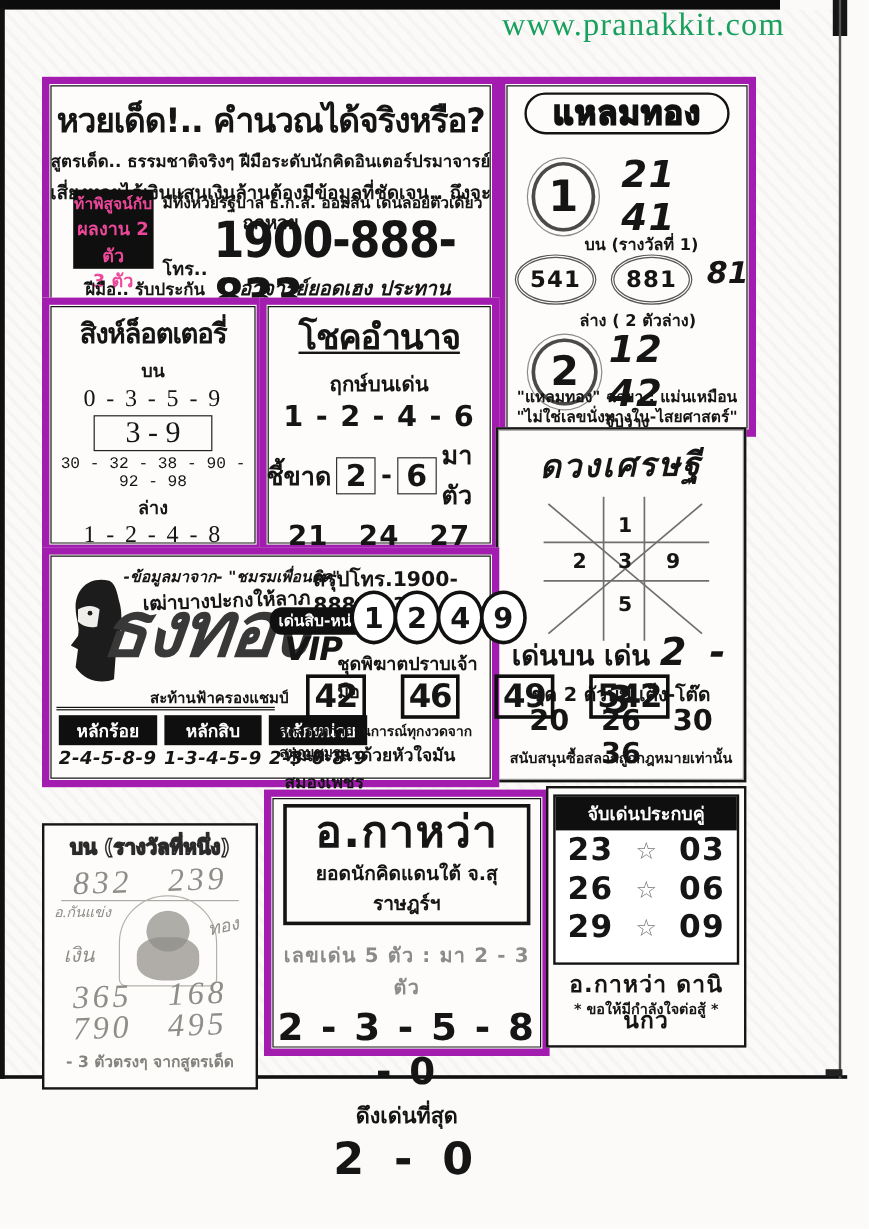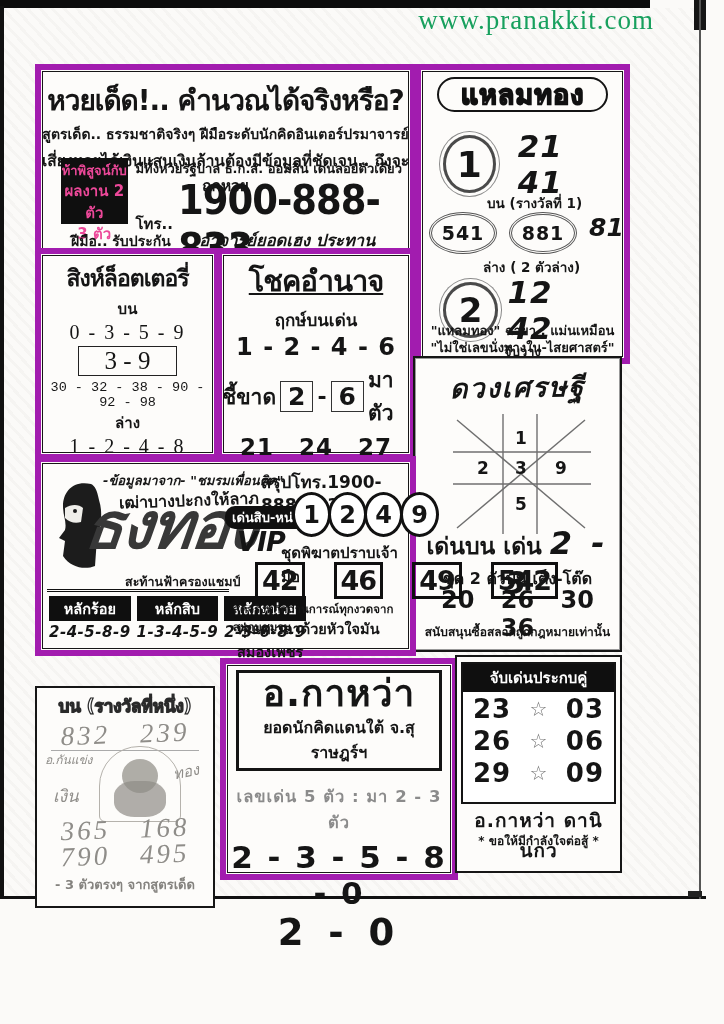--- a/index.html
+++ b/index.html
@@ -324,20 +324,21 @@
     <div class="hw-foot">- 3 ตัวตรงๆ จากสูตรเด็ด</div>
   </div>
 
   <div class="dbox" style="left:220px;top:658px;width:226px;height:210px;">
     <div class="kw-titlebox">
       <div class="kw-title">อ.กาหว่า</div>
       <div class="kw-sub">ยอดนักคิดแดนใต้ จ.สุราษฎร์ฯ</div>
     </div>
     <div class="kw-l1">เลขเด่น 5 ตัว : มา 2 - 3 ตัว</div>
     <div class="kw-d">2 - 3 - 5 - 8 - 0</div>
+    <div class="kw-l2">ดึงเด่นที่สุด</div>
     <div class="kw-f">2 - 0</div>
   </div>
 
   <div class="sbox" style="left:455px;top:655px;width:163px;height:214px;">
     <div class="pk-inner">
       <div class="pk-head">จับเด่นประกบคู่</div>
       <div class="pk-row">
         <span class="pk-n">23</span>
         <span class="pk-star">☆</span>
         <span class="pk-n">03</span>

